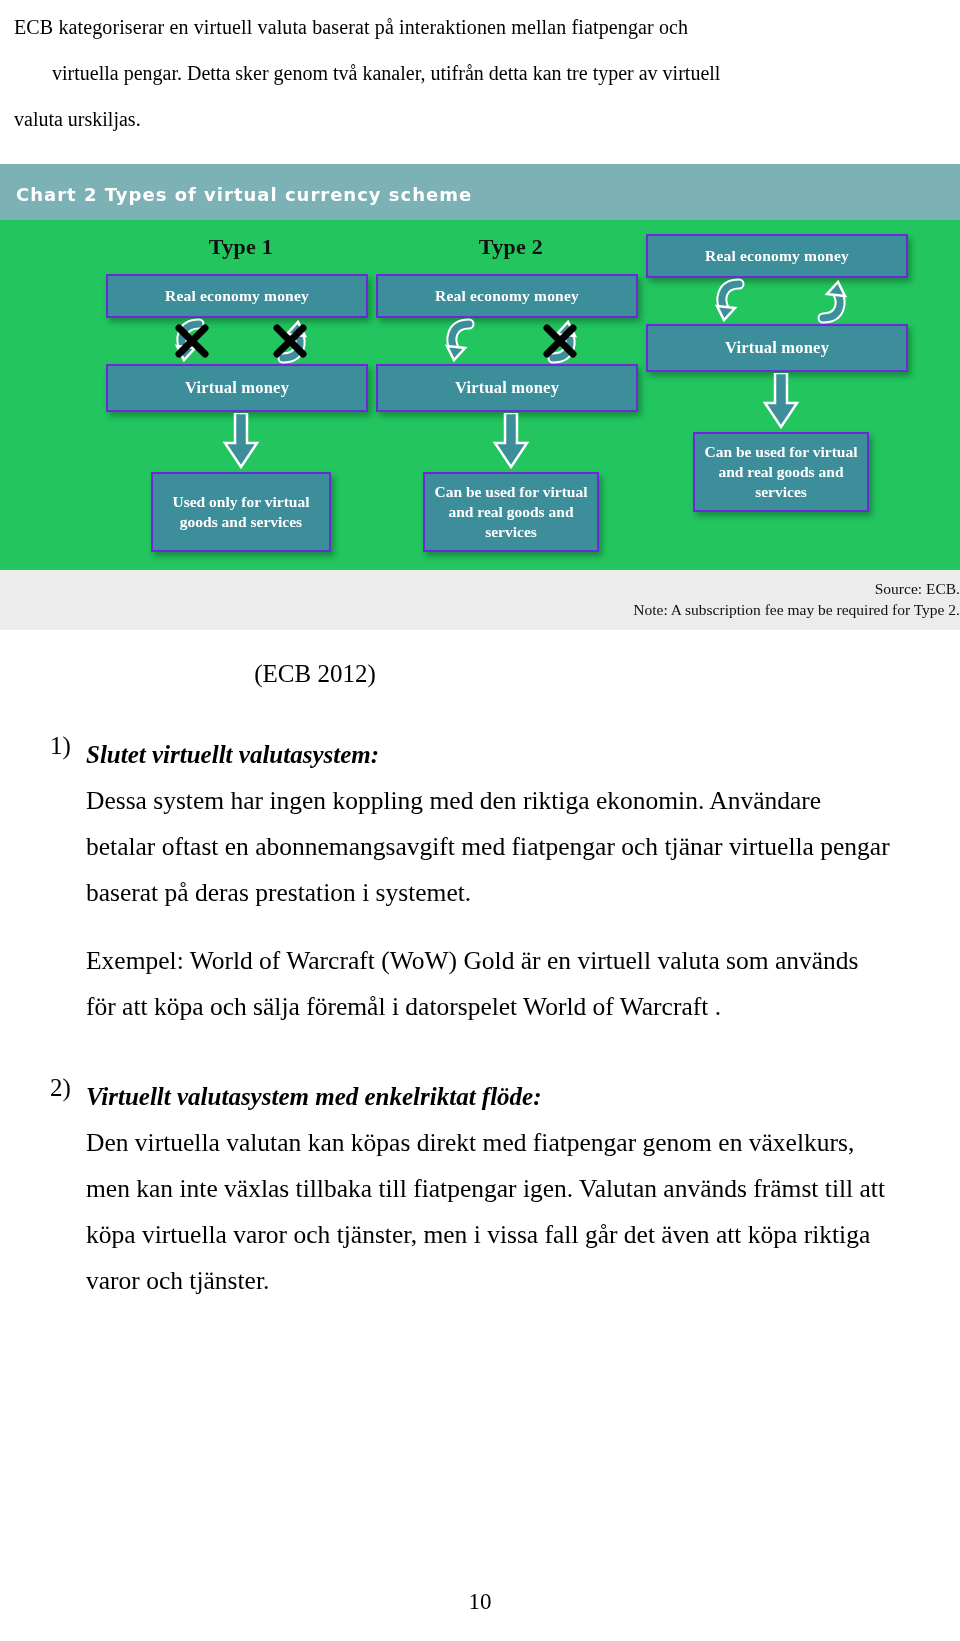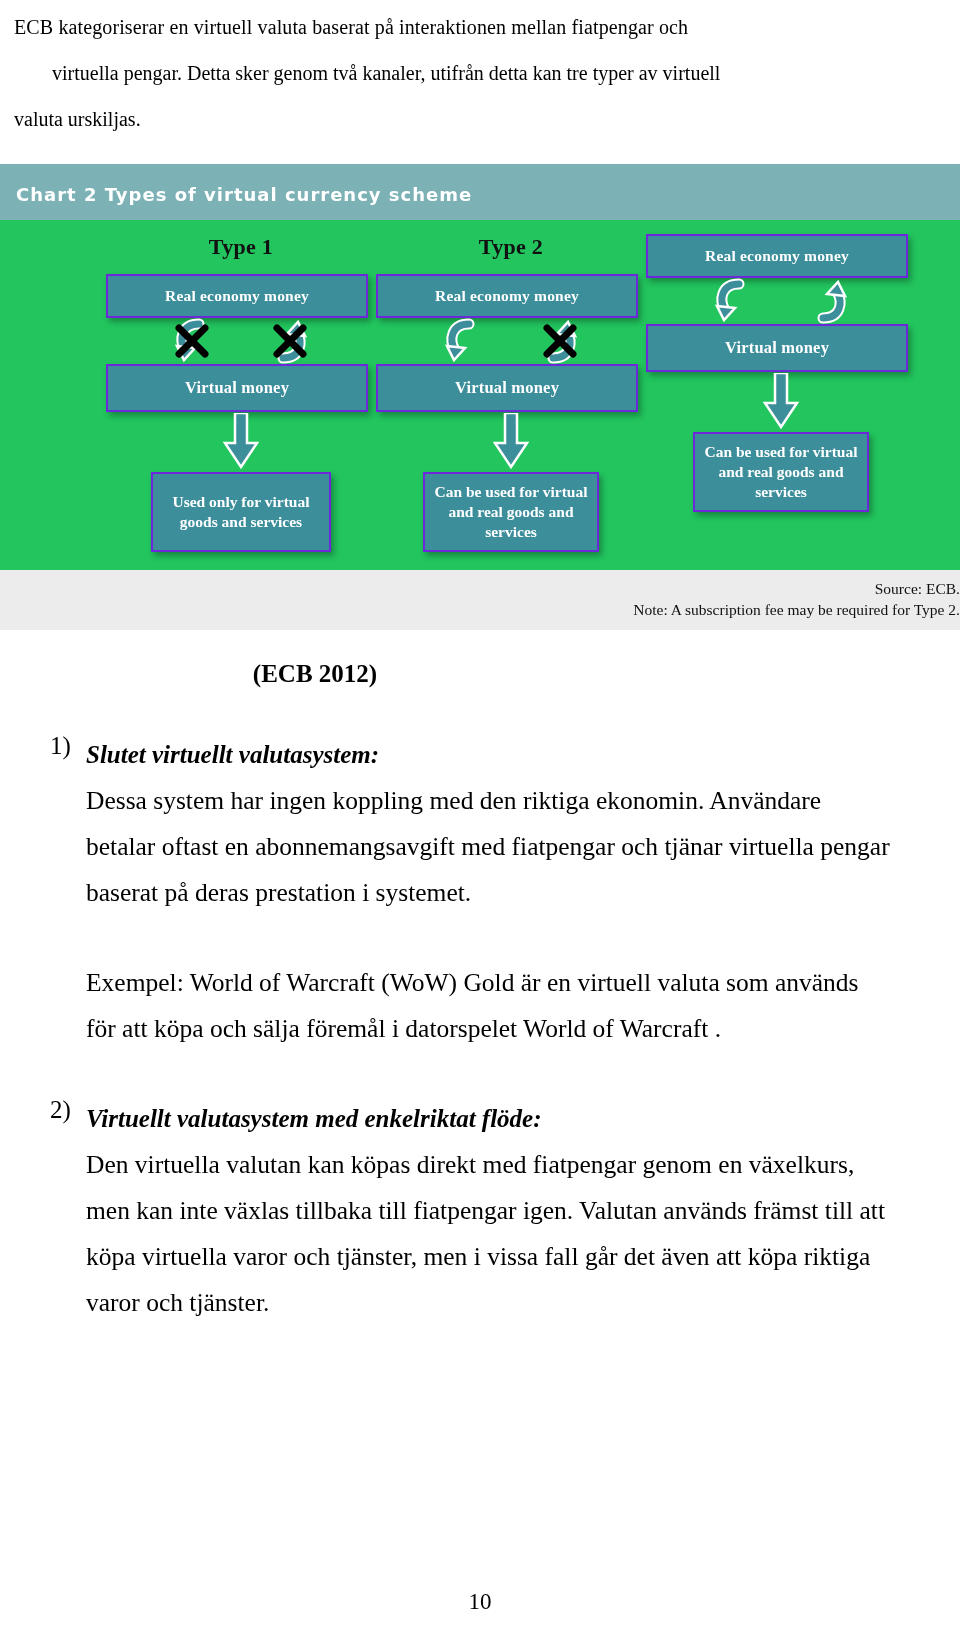--- a/index.html
+++ b/index.html
@@ -152,21 +152,20 @@
     color: #101010;
     background: #ececed;
     text-align: right;
   }
 
   .citation {
     text-align: center;
     font-size: 25px;
     margin: 30px 0 0 0;
     padding-right: 330px;
-    font-weight: bold;
   }
 
   
   .section {
     margin-top: 44px;
     padding: 0 18px 0 50px;
     position: relative;
   }
   .section-marker {
     position: absolute;
@@ -180,21 +179,21 @@
     font-size: 25px;
     padding-left: 36px;
     line-height: 46px;
   }
   .para {
     padding-left: 36px;
     font-size: 25.5px;
     line-height: 46px;
   }
   .para-line { display: block; white-space: nowrap; }
-  .block-gap { margin-top: 44px; }
+  .block-gap { margin-top: 22px; }
 
   .page-number {
     position: absolute;
     bottom: 26px;
     left: 0;
     width: 960px;
     text-align: center;
     font-size: 23px;
   }
 </style>

